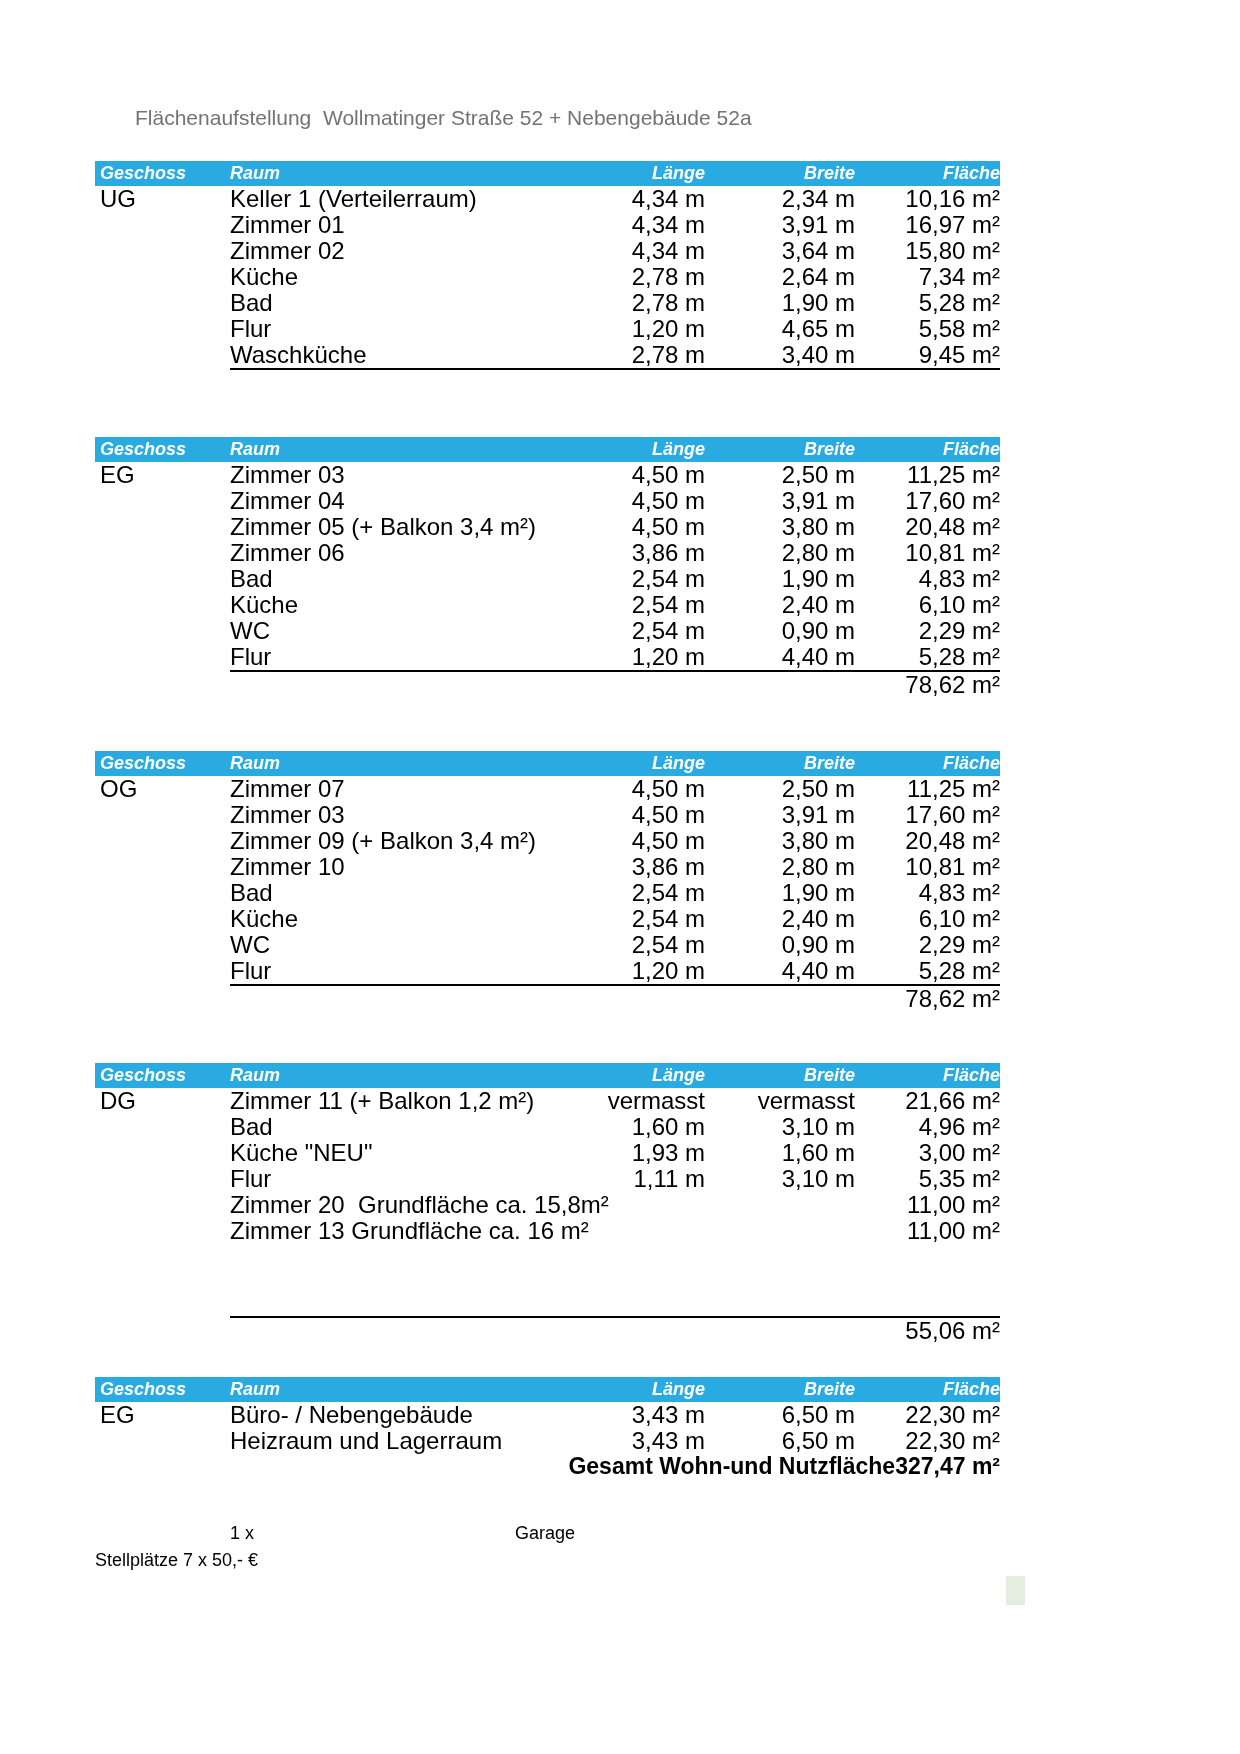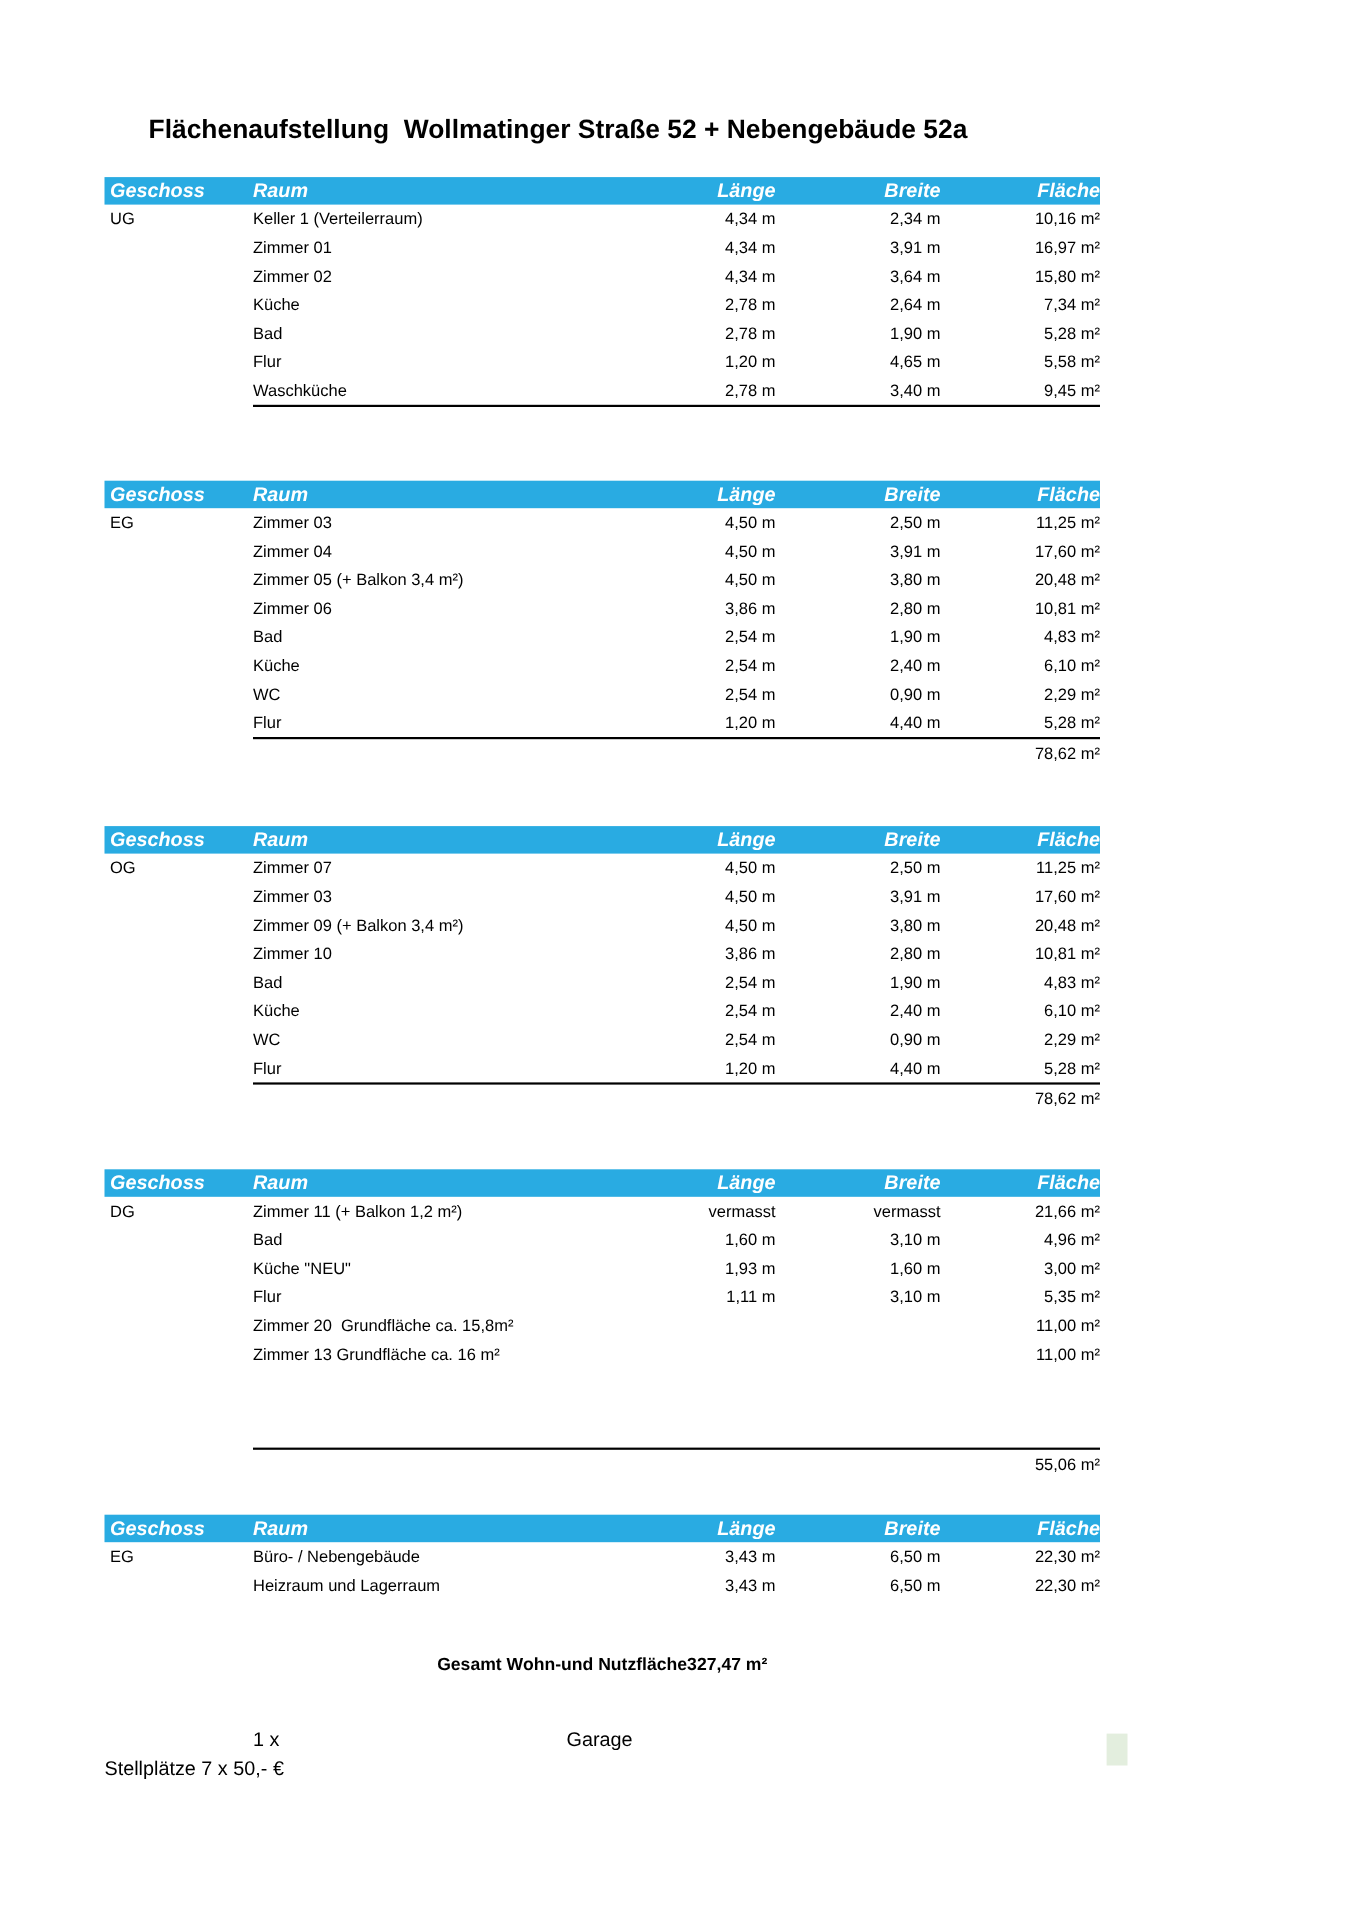--- a/index.html
+++ b/index.html
@@ -8,46 +8,46 @@
     position:relative;
     width:1240px; height:1754px;
     background:#ffffff;
     font-family:"Liberation Sans", sans-serif;
     color:#000;
     overflow:hidden;
   }
   .content { position:absolute; left:95px; top:0; width:905px; }
   .title {
     margin-top:103px; margin-left:40px;
-    font-size:24px; line-height:29px; font-weight:bold;
-    white-space:pre; color:#000000;
+    font-size:21px; line-height:29px; font-weight:normal;
+    white-space:pre; color:#737373;
   }
   .section { }
   #sections .section:nth-of-type(1) { margin-top:29px; }
   #sections .section:nth-of-type(2) { margin-top:67px; }
   #sections .section:nth-of-type(3) { margin-top:53px; }
   #sections .section:nth-of-type(4) { margin-top:51px; }
   #sections .section:nth-of-type(5) { margin-top:33px; }
   .thead {
     display:flex; height:25px; align-items:center;
     font-weight:bold; font-size:18px;font-style:italic;
   }
   .thead .c { text-align:center; padding:0; }
-  .trow { display:flex; height:26px; align-items:center; font-size:15px; }
+  .trow { display:flex; height:26px; align-items:center; font-size:24px; }
   .c { white-space:pre; overflow:visible; }
   .c.geschoss { width:135px; padding-left:5px; text-align:left; }
   .c.raum    { width:330px; text-align:left; }
   .c.laenge  { width:145px; text-align:right; }
   .c.breite  { width:150px; text-align:right; }
   .c.flaeche { width:145px; text-align:right; }
   .spacer { height:72px; display:none; }
   .sumline { margin-left:135px; width:770px; border-top:2px solid #000; height:2px; }
   .summary-row {
-    display:flex; justify-content:center; align-items:center;
-    margin-top:48px; font-size:16px; font-weight:bold; height:24px;
+    display:flex; justify-content:flex-end; align-items:center;
+    font-size:23px; font-weight:bold; height:24px;
   }
   .extras { margin-top:42px; }
   .extra-row { display:flex; height:27px; align-items:center; font-size:18px; }
   .extra-count { width:420px; padding-left:135px; white-space:pre; }
   .extra-item { white-space:pre; }
   .green-mark { position:absolute; left:1006px; top:1576px; width:19px; height:29px; }
 </style>
 </head>
 <body>
 

